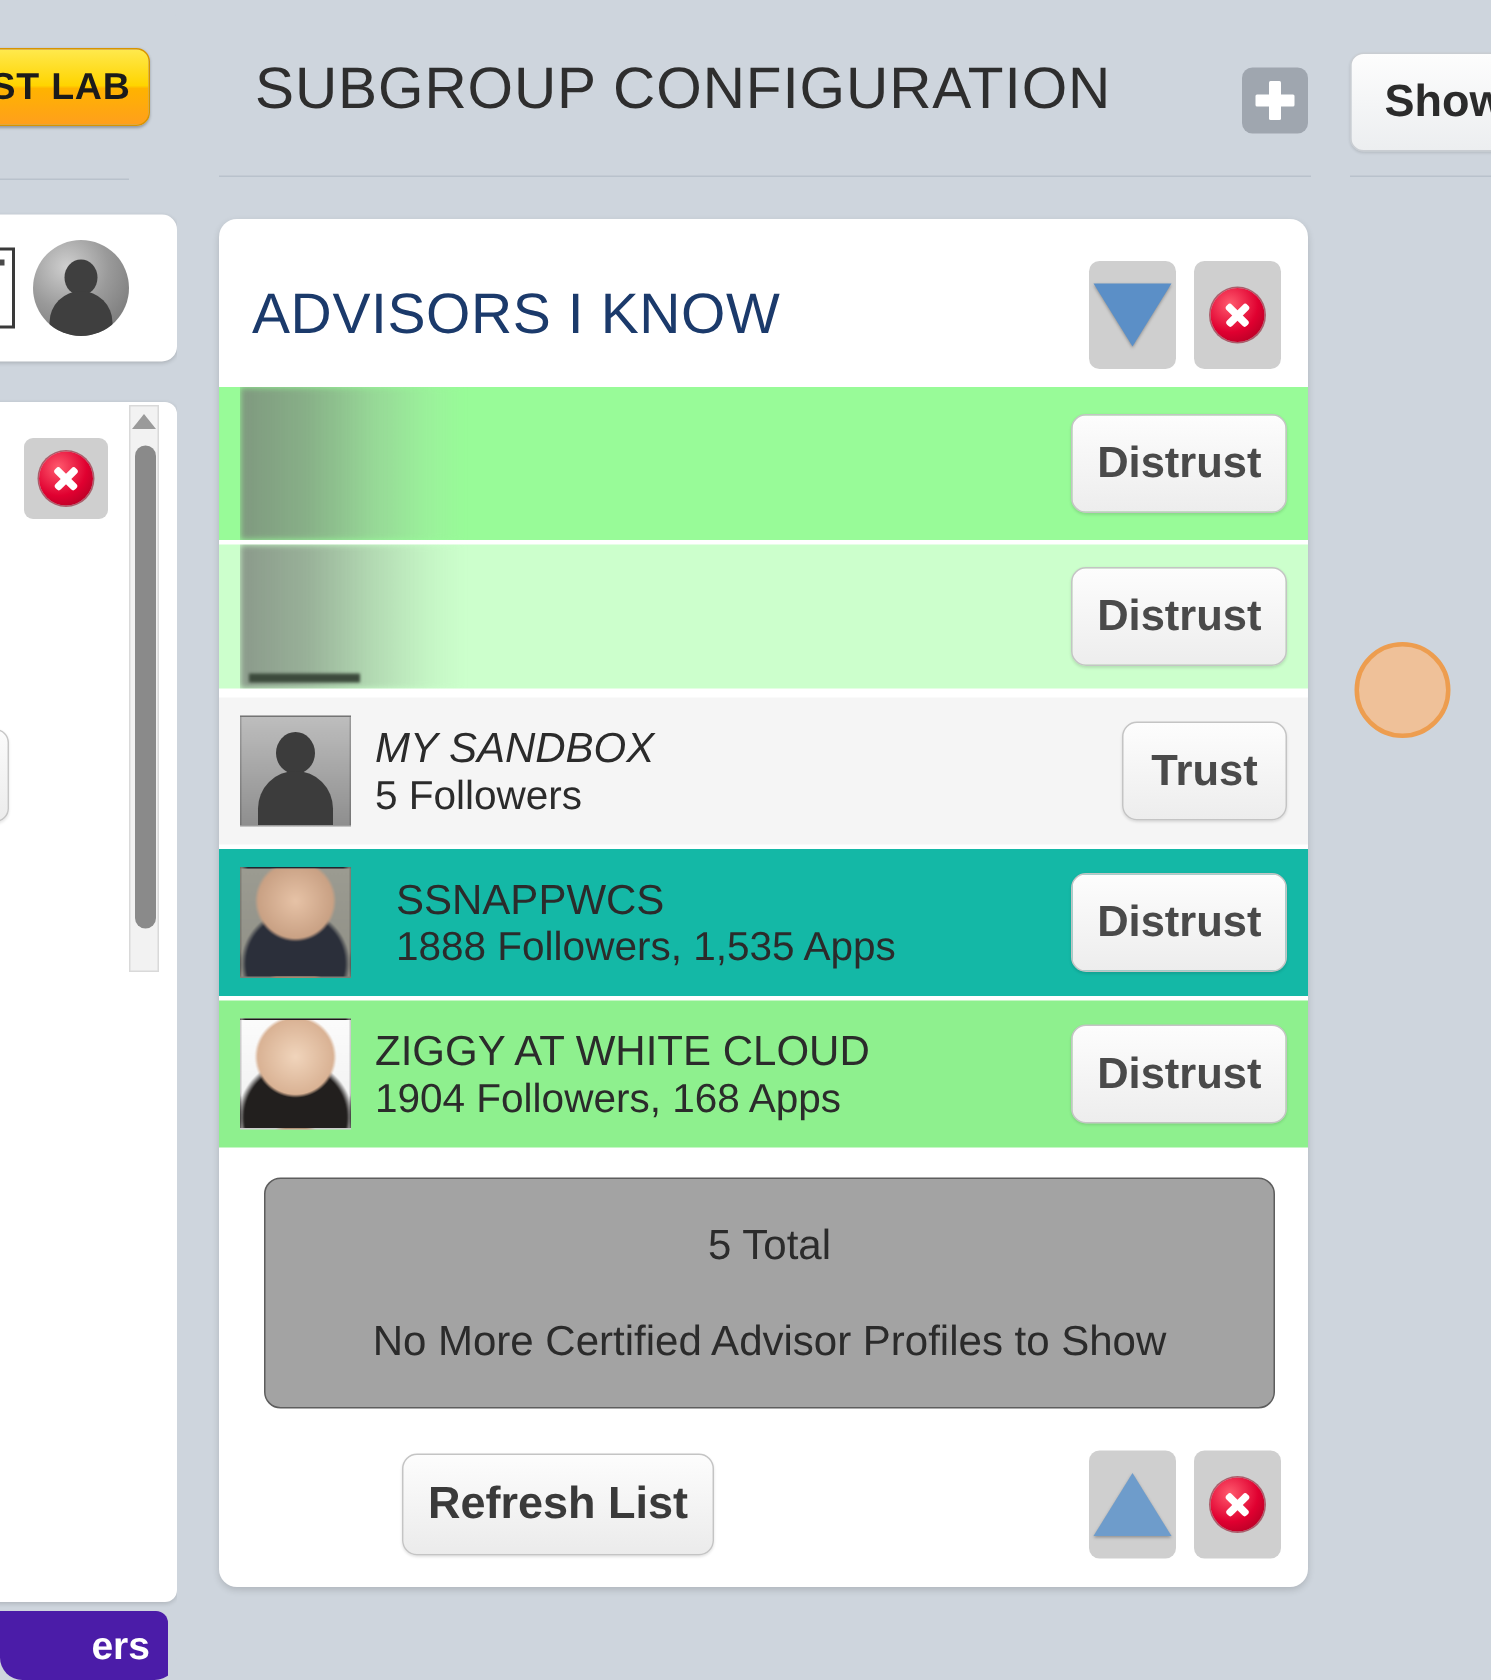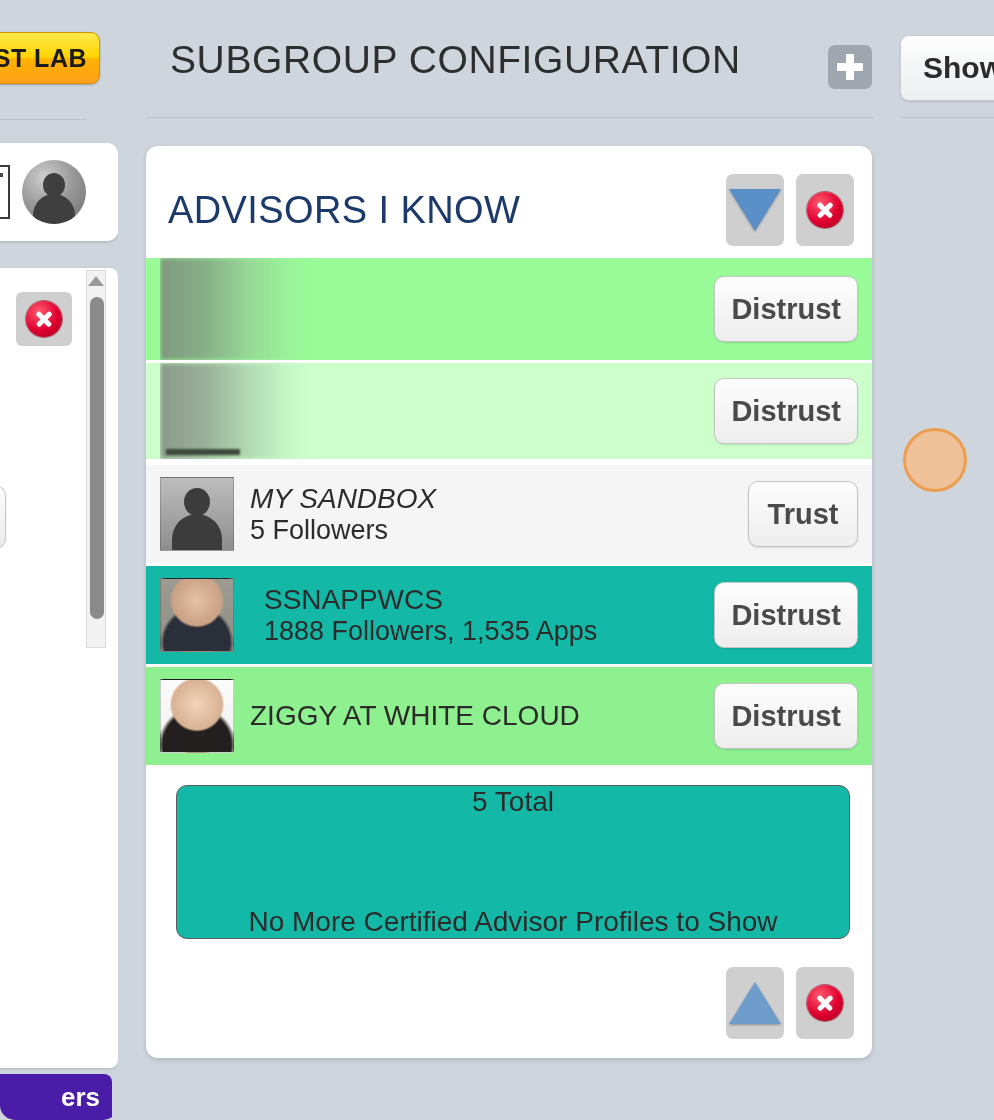--- a/index.html
+++ b/index.html
@@ -328,23 +328,23 @@
     position: absolute; left: 6px; bottom: 4px;
     width: 74px; height: 6px; background: #3c4a3c; filter: blur(1px);
   }
 
   
   #summary-box {
     margin: 20px 22px 0 30px;
     height: 154px;
     border: 1px solid #5d5d5d;
     border-radius: 11px;
-    background: #14b8a6;
+    background: #a3a3a3;
     display: flex; flex-direction: column;
-    align-items: center; justify-content: space-between;
+    align-items: center; justify-content: center;
     gap: 32px;
   }
   #summary-total { font-size: 28px; color: #2b2b2b; }
   #summary-note  { font-size: 28px; color: #2b2b2b; }
 
   #card-footer {
     display: flex; align-items: center;
     padding: 28px 18px 0 22px;
   }
   #refresh-btn {
@@ -456,32 +456,34 @@
         <div class="row-name">SSNAPPWCS</div>
         <div class="row-stats">1888 Followers, 1,535 Apps</div>
       </div>
       <div class="trust-btn">Distrust</div>
     </div>
 
     <div class="advisor-row" style="background:#8ef08e;">
       <div class="row-avatar photo-b"></div>
       <div class="row-text">
         <div class="row-name">ZIGGY AT WHITE CLOUD</div>
+        <div class="row-stats">1904 Followers, 168 Apps</div>
       </div>
       <div class="trust-btn">Distrust</div>
     </div>
 
   </div>
 
   <div id="summary-box">
     <div id="summary-total">5 Total</div>
     <div id="summary-note">No More Certified Advisor Profiles to Show</div>
   </div>
 
   <div id="card-footer">
+    <div id="refresh-btn">Refresh List</div>
     <div id="footer-icons">
       <div class="hdr-btn">
         <span class="tri-up"></span>
       </div>
       <div class="hdr-btn">
         <span class="icon-x-red"></span>
       </div>
     </div>
   </div>
 

